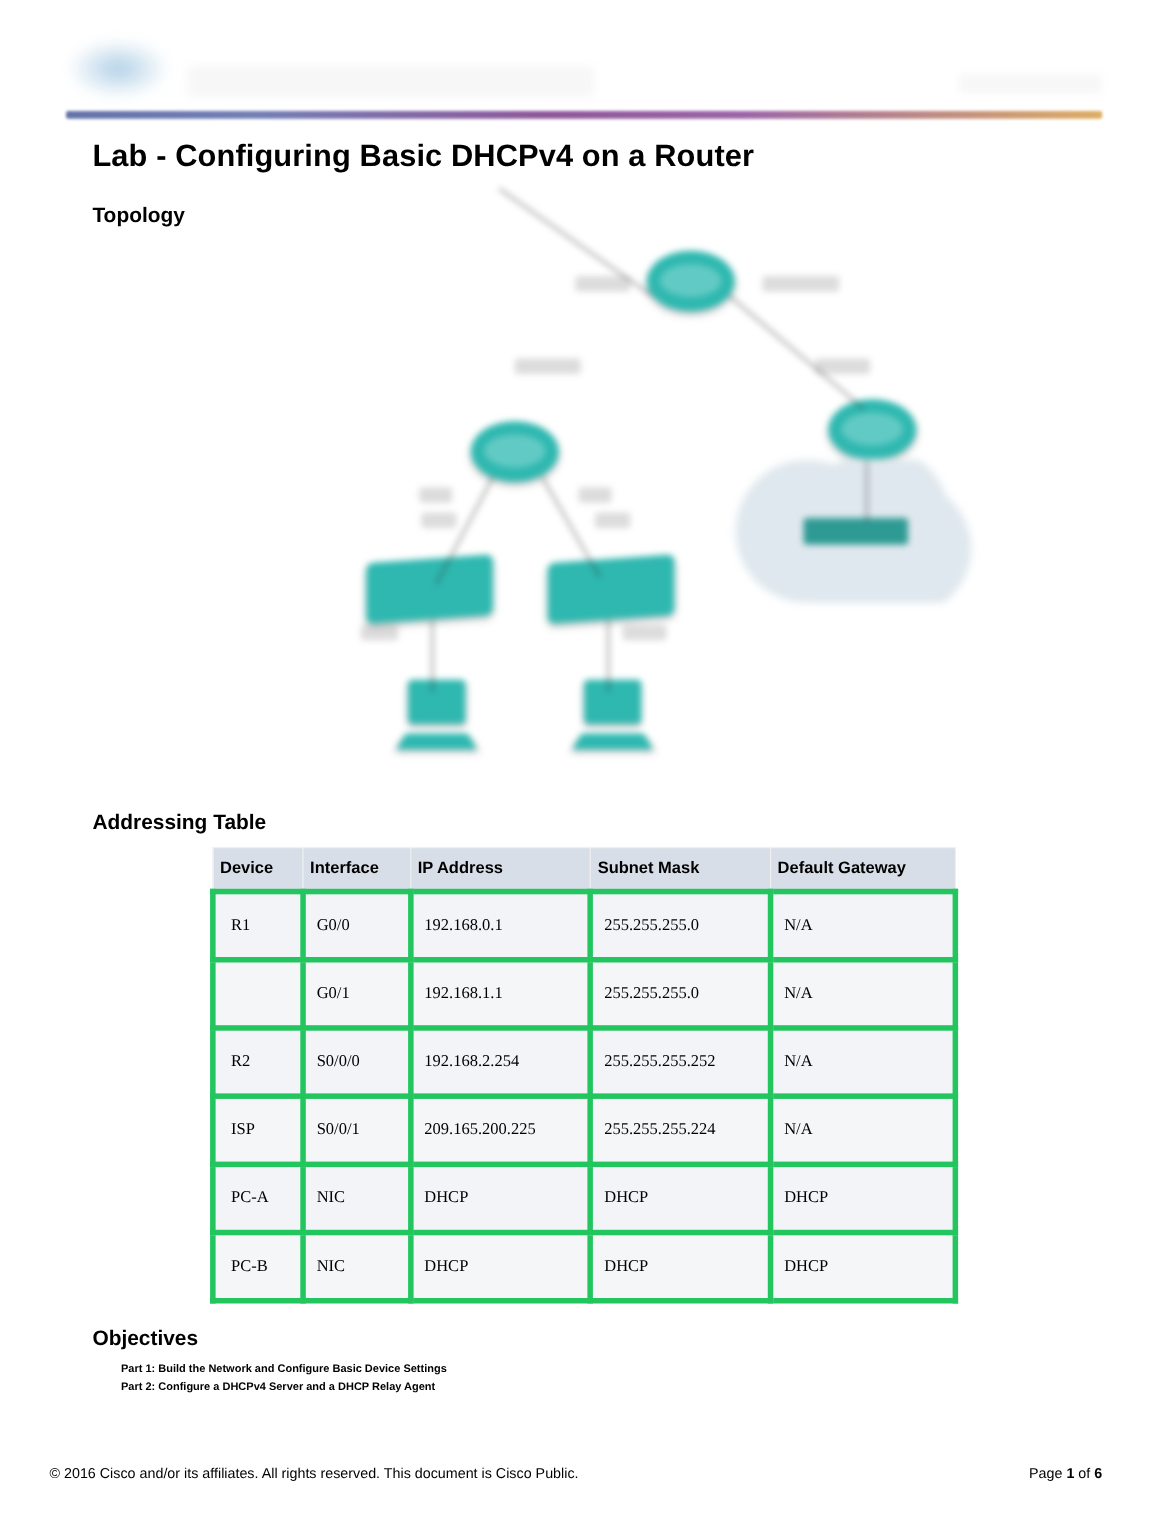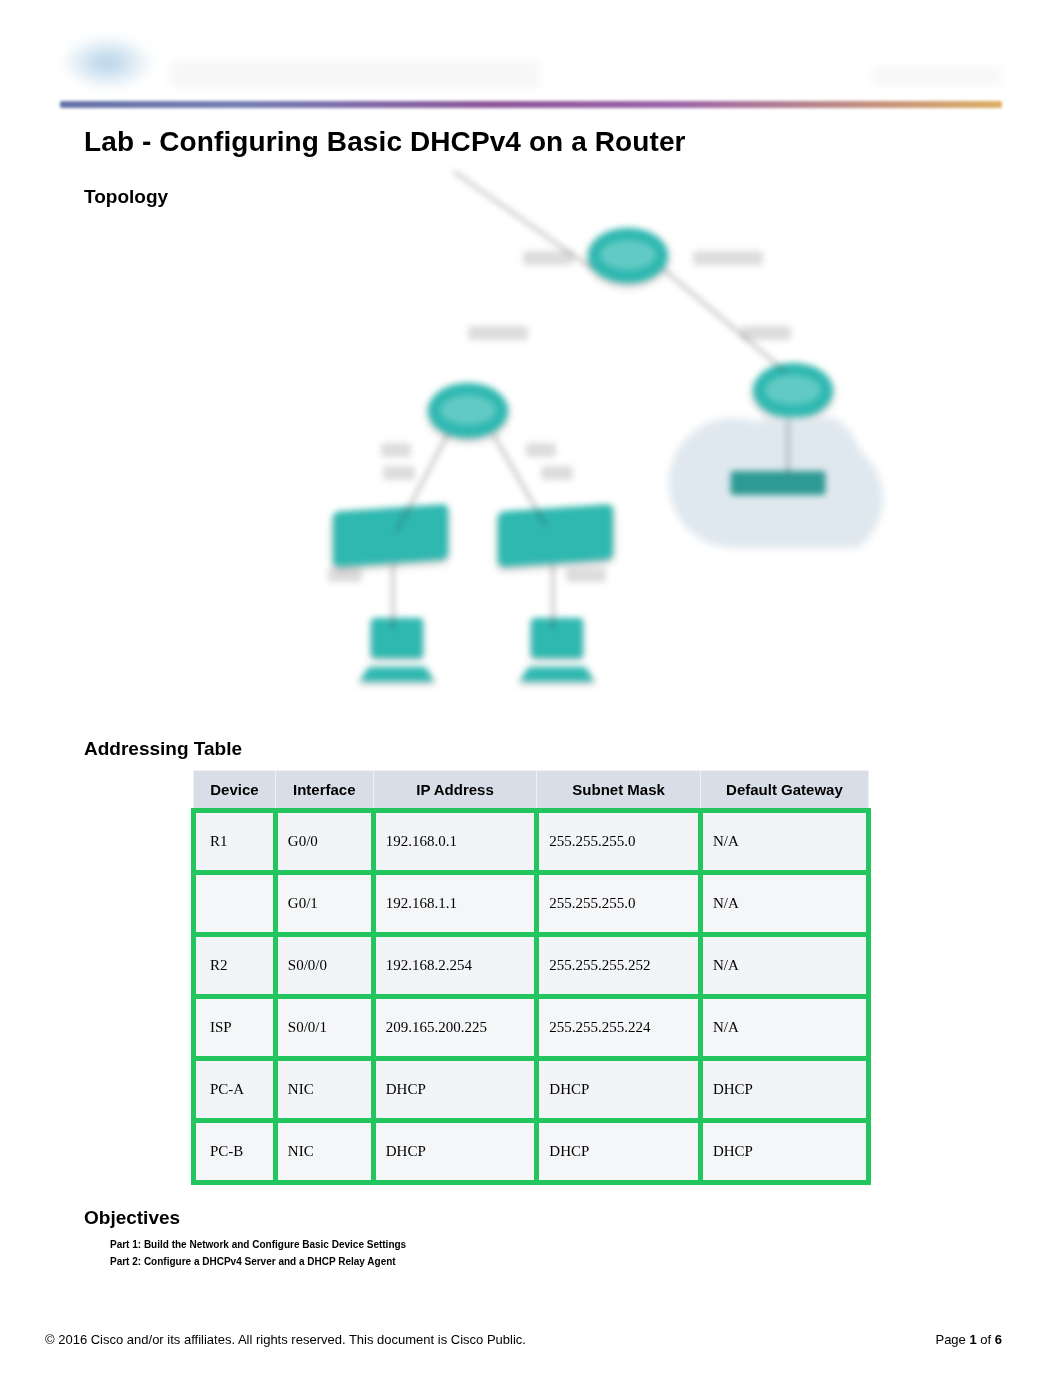--- a/index.html
+++ b/index.html
@@ -21,21 +21,21 @@
   .pc::before { content:""; display:block; width:52px; height:40px; background:#2eb8b0; border-radius:4px; margin:0 auto; box-shadow: 0 2px 4px rgba(0,0,0,0.28); }
   .pc::after { content:""; display:block; width:64px; height:18px; background:#2eb8b0; border-radius:3px; margin:6px auto 0; transform: perspective(40px) rotateX(38deg); box-shadow: 0 2px 4px rgba(0,0,0,0.28); }
   .cloud { position:absolute; width:220px; height:130px; }
   .cloud::before { content:""; position:absolute; inset:0; background: radial-gradient(circle at 30% 50%, #dfe8ee 38%, transparent 40%), radial-gradient(circle at 60% 40%, #dfe8ee 40%, transparent 42%), radial-gradient(circle at 70% 62%, #dfe8ee 34%, transparent 36%), radial-gradient(circle at 45% 68%, #dfe8ee 34%, transparent 36%); filter: blur(2px); }
   .cloud-label { position:absolute; left:50%; top:50%; transform:translate(-50%,-50%); background:#2e9a94; color:transparent; width:95px; height:24px; border-radius:3px; }
   .line { position:absolute; background:#333; height:2px; transform-origin: left center; opacity:0.5; }
   .label-blur { position:absolute; background: rgba(60,60,60,0.18); border-radius:3px; height:14px; }
 
   .addr-table-wrap { margin: 0 auto; width: 680px; }
   table.addr { width:100%; border-collapse: collapse; font-size: 15px; }
-  .addr thead th { background: rgba(190,200,215,0.6); font-weight: bold; text-align: center; padding: 10px 6px; border: 1px solid #f0f0f0; }
+  .addr thead th { background: rgba(190,200,215,0.6); font-weight: bold; text-align: left; padding: 10px 6px; border: 1px solid #f0f0f0; }
   .addr tbody td { padding: 20px 10px; background: rgba(235,238,242,0.5); border: 5px solid #22c55e; font-family: Liberation Serif, serif; }
   .addr tbody tr:nth-child(odd) td { background: rgba(235,238,242,0.65); }
   .addr tbody td:first-child { padding-left: 14px; }
 
   .objectives-list { margin-left: 50px; margin-top: 6px; }
   .obj-item { font-weight: bold; font-size: 10px; margin-bottom: 6px; }
 
   .footer { position: absolute; bottom: 30px; left: 45px; right: 60px; font-size: 13px; display:flex; justify-content: space-between; }
   .footer .page-of b { font-weight: bold; }
 </style>

